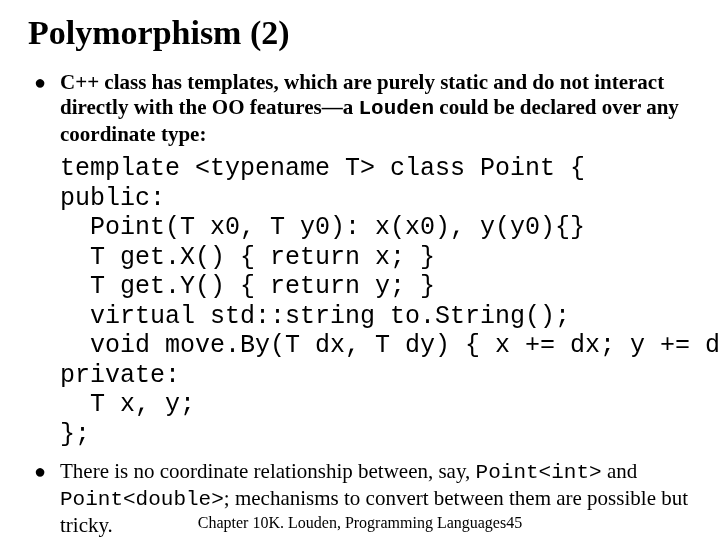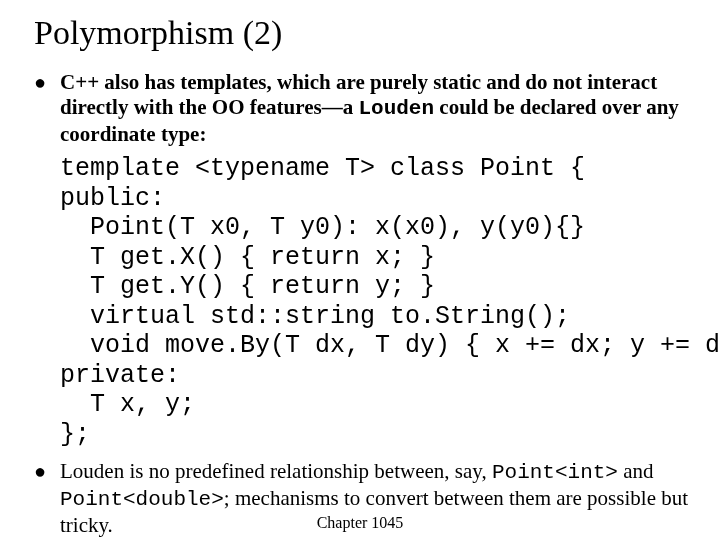--- a/index.html
+++ b/index.html
@@ -15,22 +15,22 @@
   }
   .slide {
     width: 720px;
     height: 540px;
     padding: 14px 28px 12px 28px;
     box-sizing: border-box;
     position: relative;
   }
   .title {
     font-size: 34px;
-    font-weight: normal;
-    margin: 0 0 18px 6px;
+    font-weight: bold;
+    margin: 0 0 18px 0;
     padding: 0;
   }
   .content {
     font-size: 21px;
     line-height: 1.18;
   }
   .bullet-row {
     display: flex;
     align-items: flex-start;
     margin-bottom: 8px;
@@ -68,39 +68,40 @@
 <body>
 
 <div class="slide">
 
   <h1 class="title">Polymorphism (2)</h1>
 
   <div class="content">
 
     <div class="bullet-row">
       <div class="bullet-mark">●</div>
-      <div class="bullet-text" id="bullet-0"><span class="bold">C++ also has templates, which are purely static and do not interact directly with the OO features—a </span><span class="bold mono">Louden</span><span class="bold"> could be declared over any coordinate type:</span></div>
+      <div class="bullet-text" id="bullet-0"><span class="bold">C++ class has templates, which are purely static and do not interact directly with the OO features—a </span><span class="bold mono">Louden</span><span class="bold"> could be declared over any coordinate type:</span></div>
     </div>
 
     <div class="code-block">template &lt;typename T&gt; class Point {
 public:
   Point(T x0, T y0): x(x0), y(y0){}
   T get.X() { return x; }
   T get.Y() { return y; }
   virtual std::string to.String();
   void move.By(T dx, T dy) { x += dx; y += dy; }
 private:
   T x, y;
 };</div>
 
     <div class="bullet-row">
       <div class="bullet-mark">●</div>
-      <div class="bullet-text" id="bullet-1"><span>Louden is no predefined relationship between, say, </span><span class="mono">Point&lt;int&gt;</span><span> and </span><span class="mono">Point&lt;double&gt;</span><span>; mechanisms to convert between them are possible but tricky.</span></div>
+      <div class="bullet-text" id="bullet-1"><span>There is no coordinate relationship between, say, </span><span class="mono">Point&lt;int&gt;</span><span> and </span><span class="mono">Point&lt;double&gt;</span><span>; mechanisms to convert between them are possible but tricky.</span></div>
     </div>
 
   </div>
 
   <div class="footer">
     <span>Chapter 10</span>
+    <span>K. Louden, Programming Languages</span>
     <span>45</span>
   </div>
 
 </div>
 
 </body></html>

